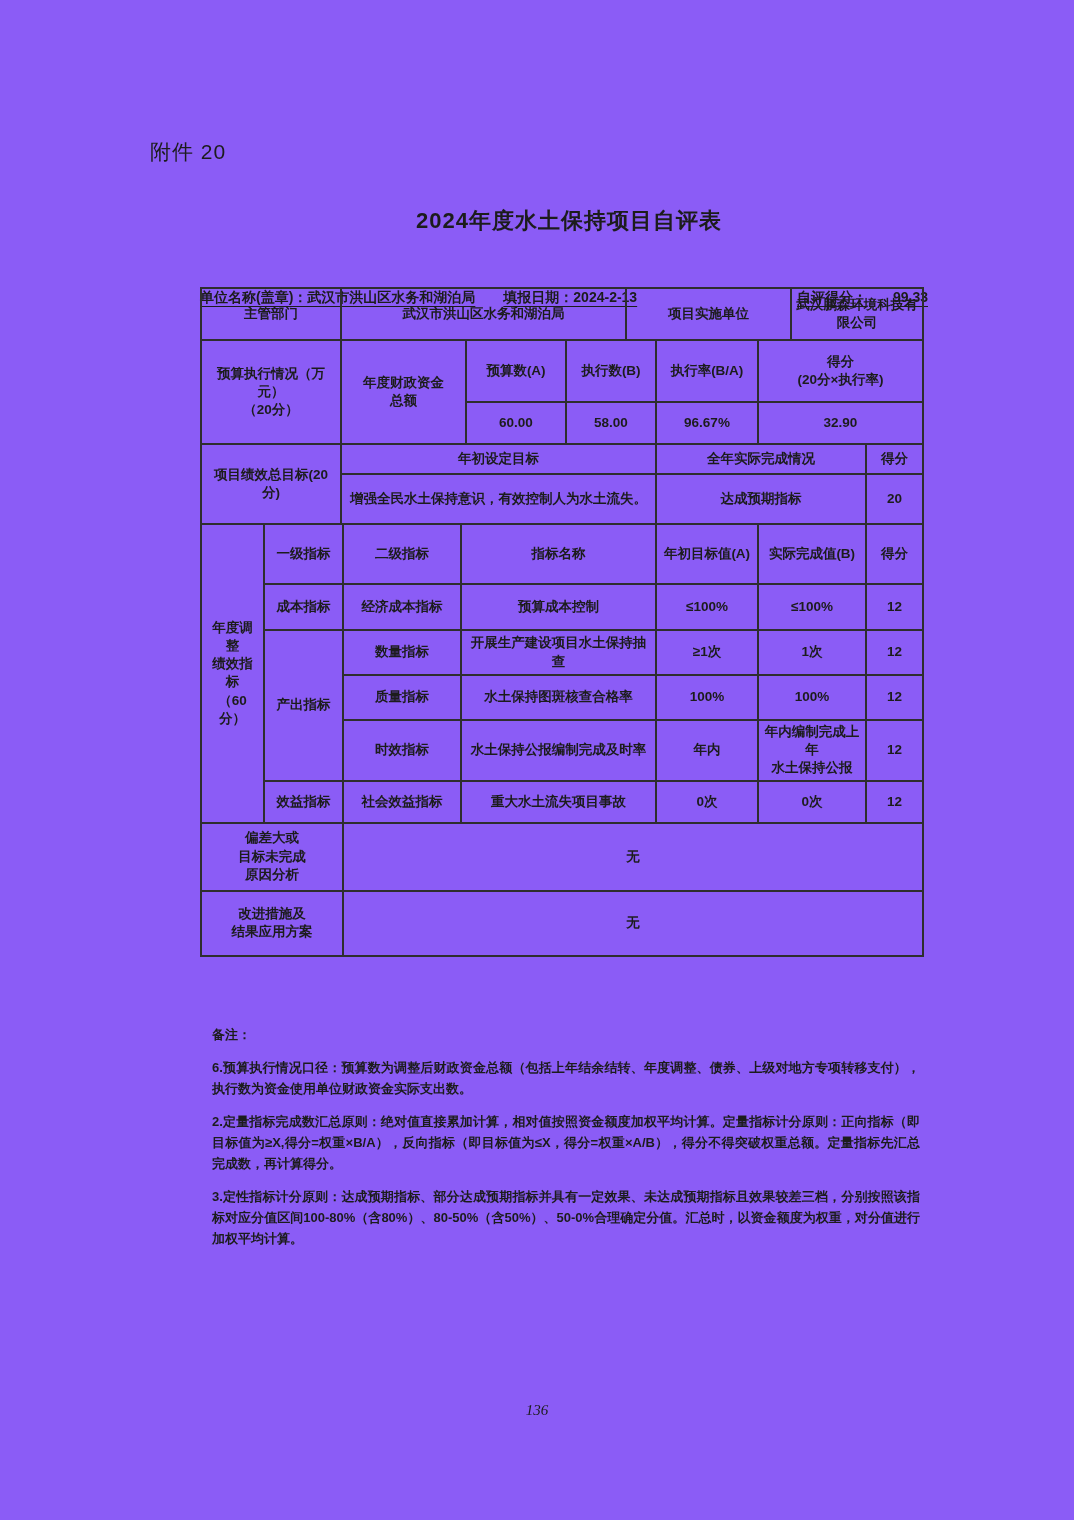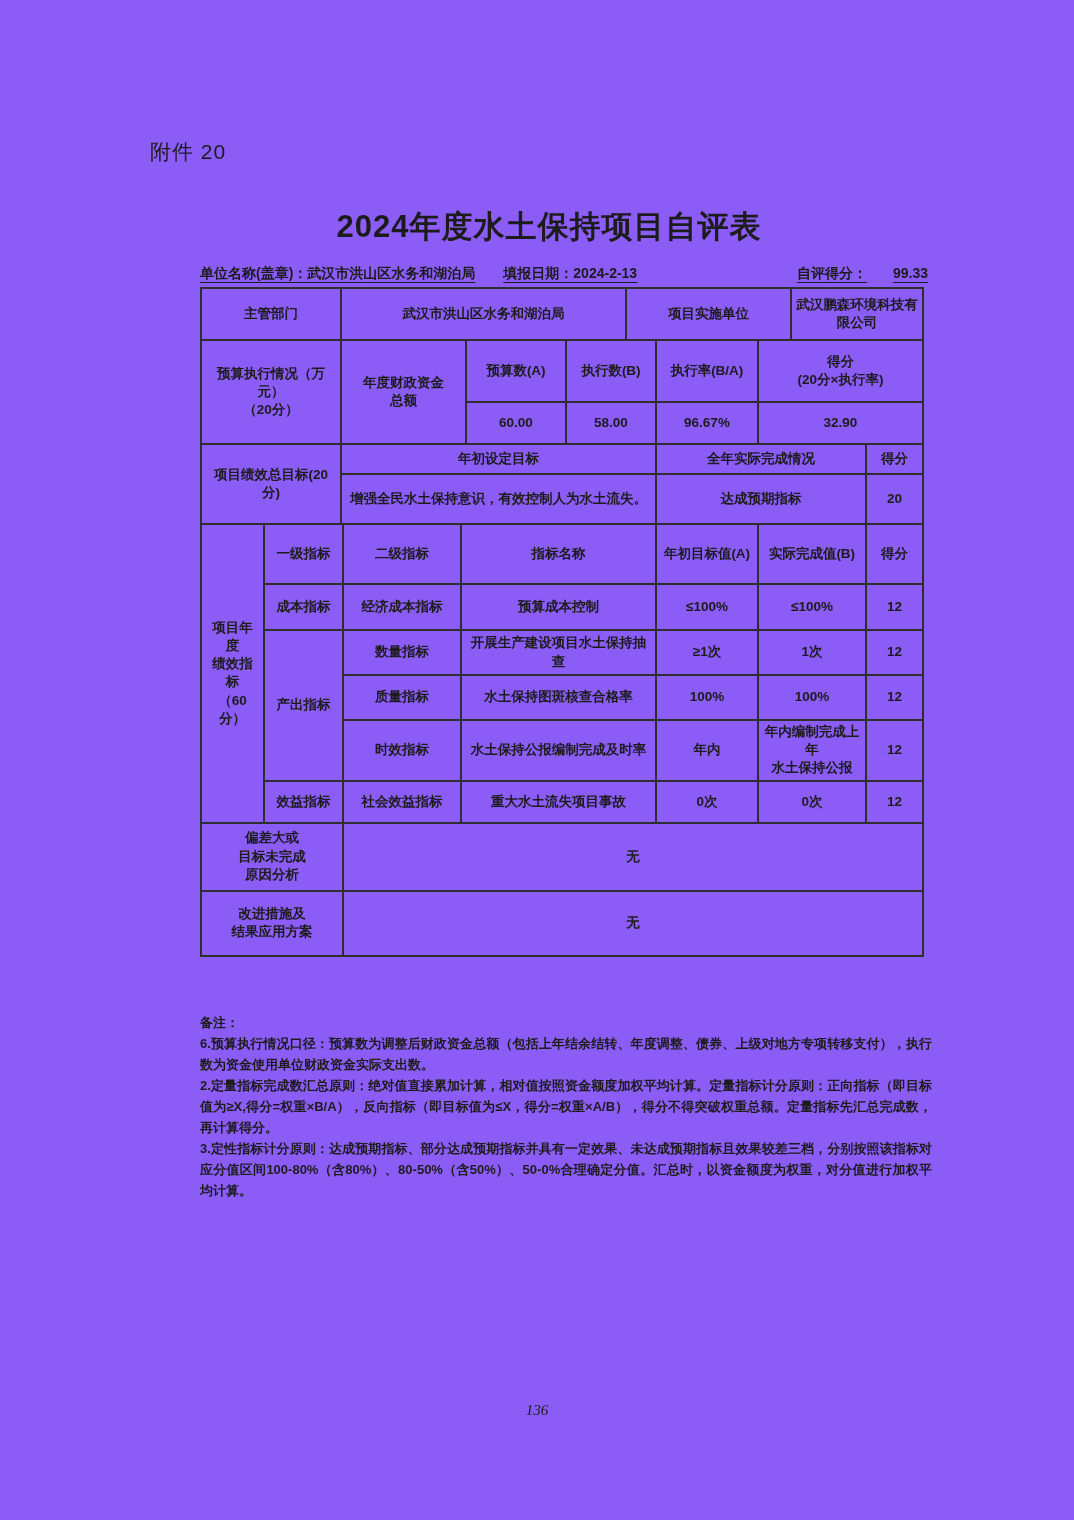--- a/index.html
+++ b/index.html
@@ -10,31 +10,31 @@
     background:#8b5cf6;
     font-family:"Liberation Sans","DejaVu Sans",sans-serif;
     color:#1c1c1c;
     overflow:hidden;
   }
   .attachment{
     position:absolute;left:150px;top:138px;
     font-size:21px;letter-spacing:1px;
   }
   .title{
-    position:absolute;left:188px;top:206px;width:722px;
+    position:absolute;left:208px;top:206px;width:722px;
     margin:0;text-align:center;
-    font-size:31px;font-weight:bold;letter-spacing:1px;
+    font-size:22px;font-weight:bold;letter-spacing:1px;
   }
   .meta-line{
     position:absolute;left:200px;top:265px;width:728px;
     display:flex;align-items:baseline;
     font-size:14px;font-weight:bold;white-space:nowrap;
   }
   .u{text-decoration:underline;text-underline-offset:4px;}
-  .meta-date{margin-left:28px;}
+  .meta-date{margin-left:28px;margin-top:24px;}
   .meta-score{margin-left:auto;text-align:right;}
   .meta-score .gap{display:inline-block;width:26px;}
   .tablewrap{position:absolute;left:200px;top:287px;width:724px;}
   table.t{
     border-collapse:collapse;table-layout:fixed;width:722px;
     font-weight:bold;
   }
   table.t + table.t{margin-top:-2px;}
   table.t td{
     border:2px solid #2e2e2e;
@@ -45,21 +45,21 @@
     overflow:hidden;
   }
   td.fs12{font-size:12px;}
   td.fs125{font-size:12.5px;}
   td.left{text-align:left;padding-left:10px;}
   .notes{
     position:absolute;left:200px;top:1012px;width:732px;
     font-size:13px;line-height:1.62;font-weight:bold;
     text-align:justify;
   }
-  .notes .note-item{margin:0;}
+  .notes .note-item{margin:12px;}
   .pageno{
     position:absolute;left:0;top:1402px;width:1074px;
     text-align:center;font-family:"Liberation Serif","DejaVu Serif",serif;
     font-size:15px;
     font-style:italic;
   }
 </style>
 </head>
 <body>
 
@@ -152,21 +152,21 @@
           <col style="width:63px">
           <col style="width:79px">
           <col style="width:118px">
           <col style="width:195px">
           <col style="width:102px">
           <col style="width:108px">
           <col style="width:57px">
         </colgroup>
       <tbody>
           <tr style="height:60px">
-        <td rowspan="6" class="fs125">项目年度
+        <td rowspan="6" class="fs125">年度调整
 绩效指标
 （60分）</td>
         <td>一级指标</td>
         <td>二级指标</td>
         <td>指标名称</td>
         <td>年初目标值(A)</td>
         <td>实际完成值(B)</td>
         <td>得分</td>
       </tr>
       <tr style="height:46px">

